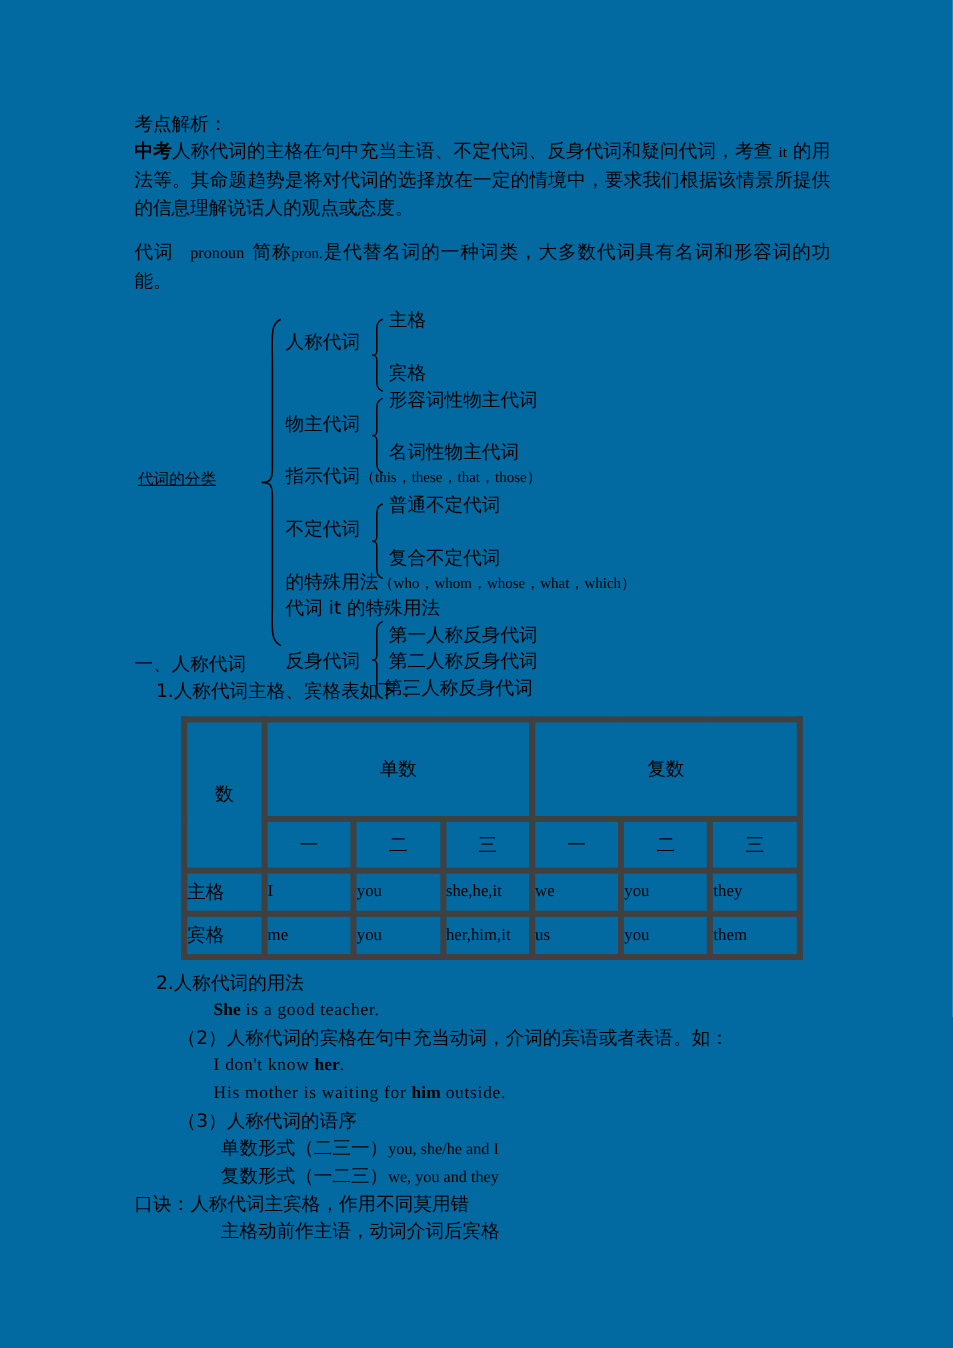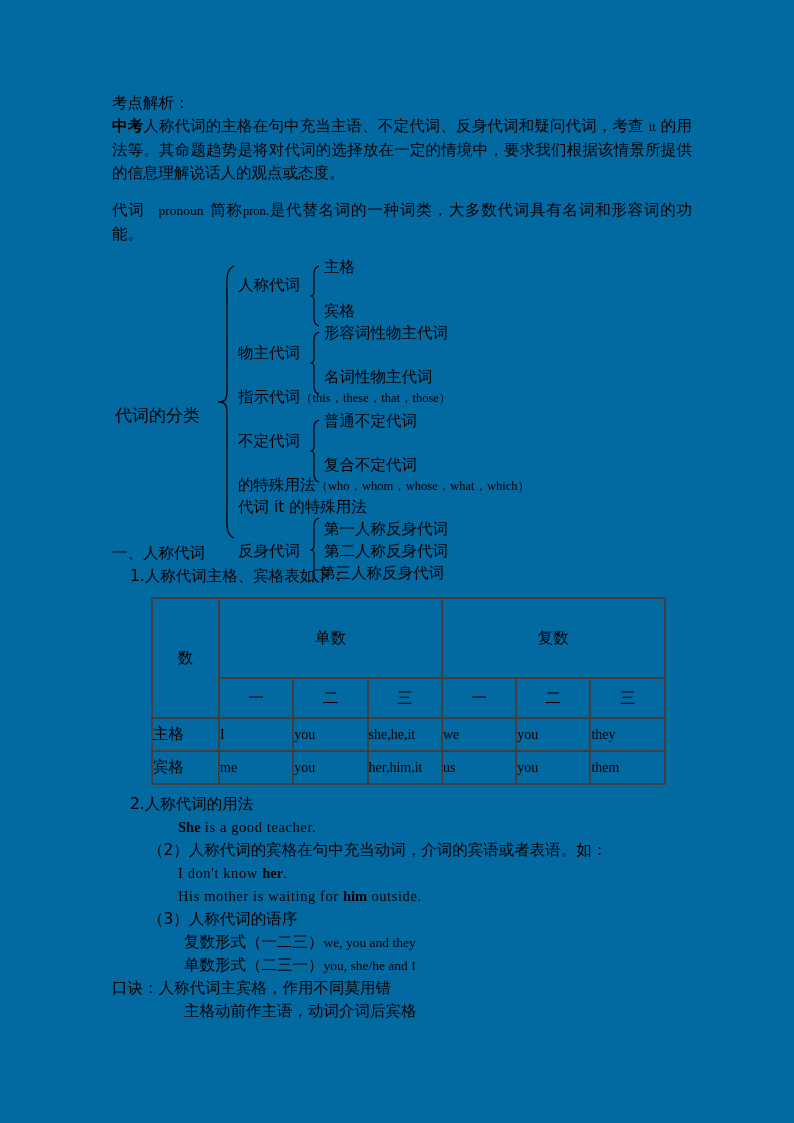--- a/index.html
+++ b/index.html
@@ -51,23 +51,24 @@
 
   
   .diagram {
     position: relative;
     height: 290px;
     margin-top: 6px;
   }
   .dg-root-label {
     position: absolute;
     left: 3px;
-    top: 152px;
-    font-size: 17px;
-    white-space: nowrap;
+    top: 138px;
+    font-size: 13px;
+    white-space: nowrap;
+    text-decoration: underline;
   }
   .bigbrace {
     position: absolute;
     left: 104px;
     top: 12px;
     width: 22px;
     height: 276px;
   }
   .bigbrace svg { display: block; }
   .dg-item {
@@ -104,21 +105,21 @@
   .tbl-wrap {
     margin-top: 9px;
     margin-left: 39px;
   }
   table.pron {
     border-collapse: collapse;
     width: 513px;
     table-layout: fixed;
   }
   table.pron td, table.pron th {
-    border: 2px solid #404040;
+    border: 5px solid #404040;
     padding: 0;
     vertical-align: middle;
     font-weight: normal;
   }
   .c-num  { width: 67px; }
   .c-cell { width: 74.3px; }
   td.hd-num {
     text-align: center;
     font-size: 15.5px;
     font-family: "DejaVu Sans", "Liberation Sans", sans-serif;
@@ -285,20 +286,20 @@
   <div style="height:8px"></div>
   <p class="h-sec ind1">2.人称代词的用法</p>
 
   <p class="ex ind3"><b>She</b><span class="sp"> is  a good teacher.</span></p>
 
   <p class="h-sec ind2">（2）人称代词的宾格在句中充当动词，介词的宾语或者表语。如：</p>
   <p class="ex ind3"><span class="sp">I don't know </span><b>her</b><span>.</span></p>
   <p class="ex ind3"><span class="sp">His  mother  is waiting  for </span><b>him</b><span class="sp"> outside.</span></p>
 
   <p class="h-sec ind2">（3）人称代词的语序</p>
+  <p class="mix ind4"><span>单数形式（二三一）</span><span class="en">you, she/he  and I</span></p>
   <p class="mix ind4"><span>复数形式（一二三）</span><span class="en">we, you and they</span></p>
-  <p class="mix ind4"><span>单数形式（二三一）</span><span class="en">you, she/he  and I</span></p>
 
   <p class="h-sec">口诀：人称代词主宾格，作用不同莫用错</p>
   <p class="h-sec ind4">主格动前作主语，动词介词后宾格</p>
 
 </div>
 </div>
 
 </body></html>

